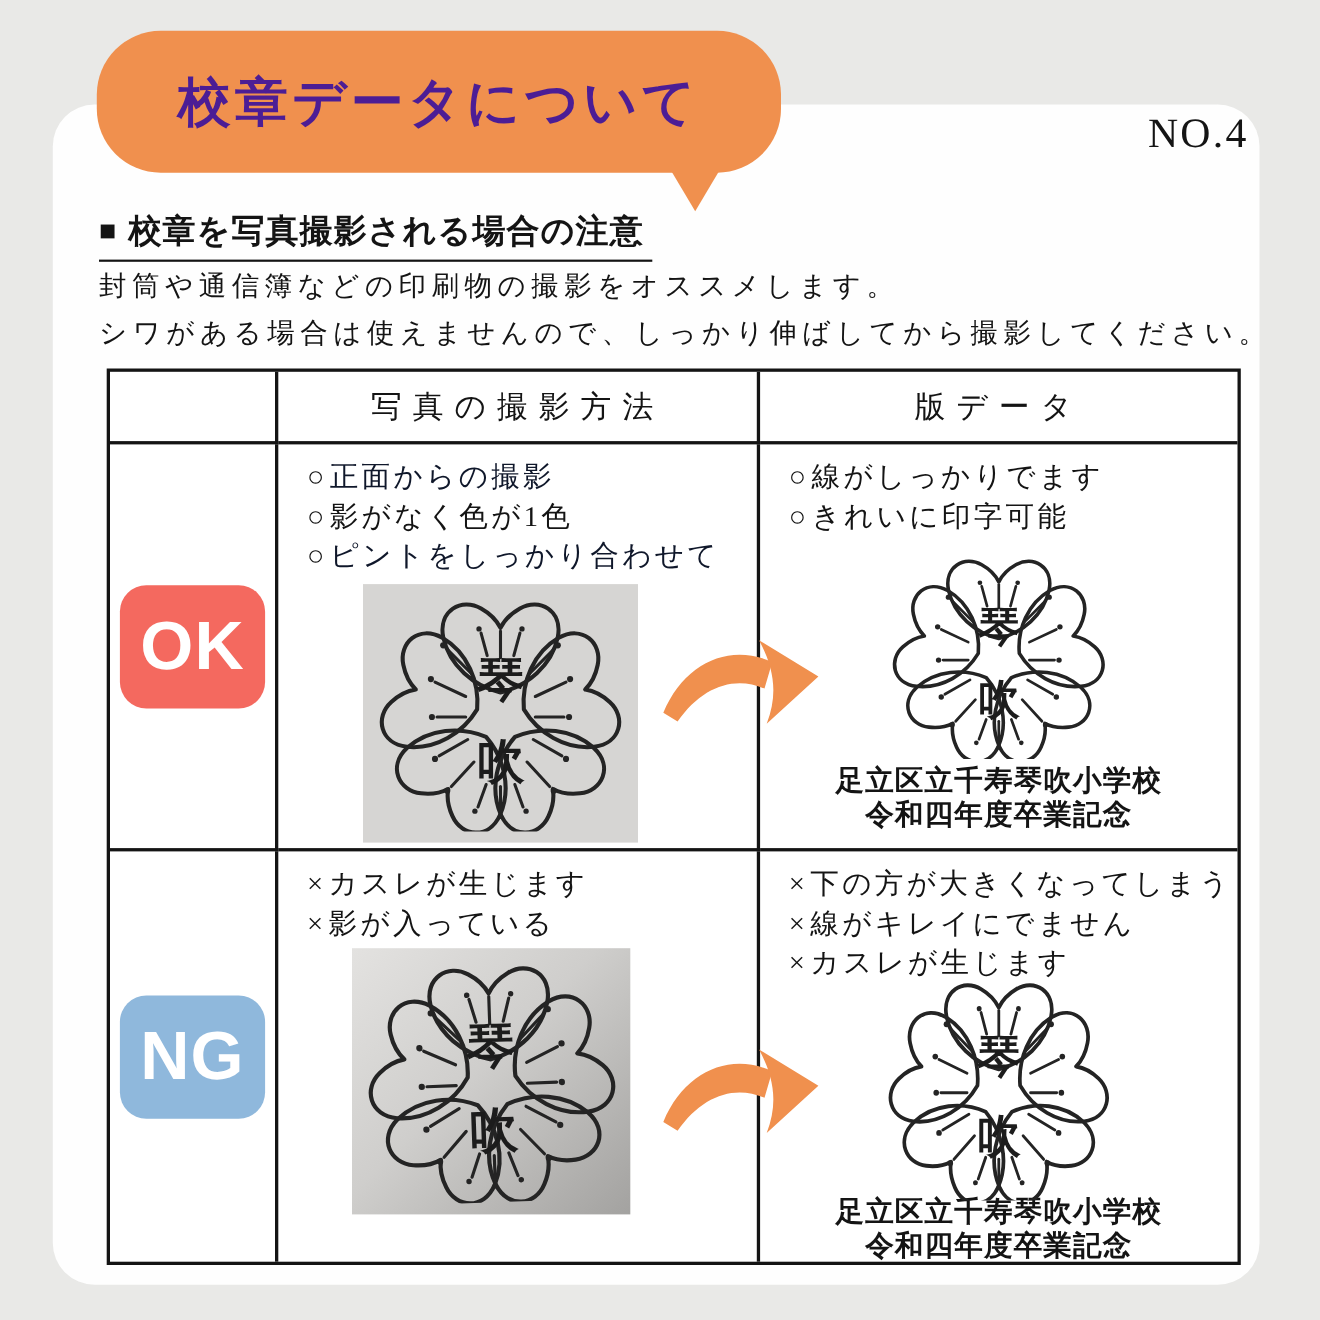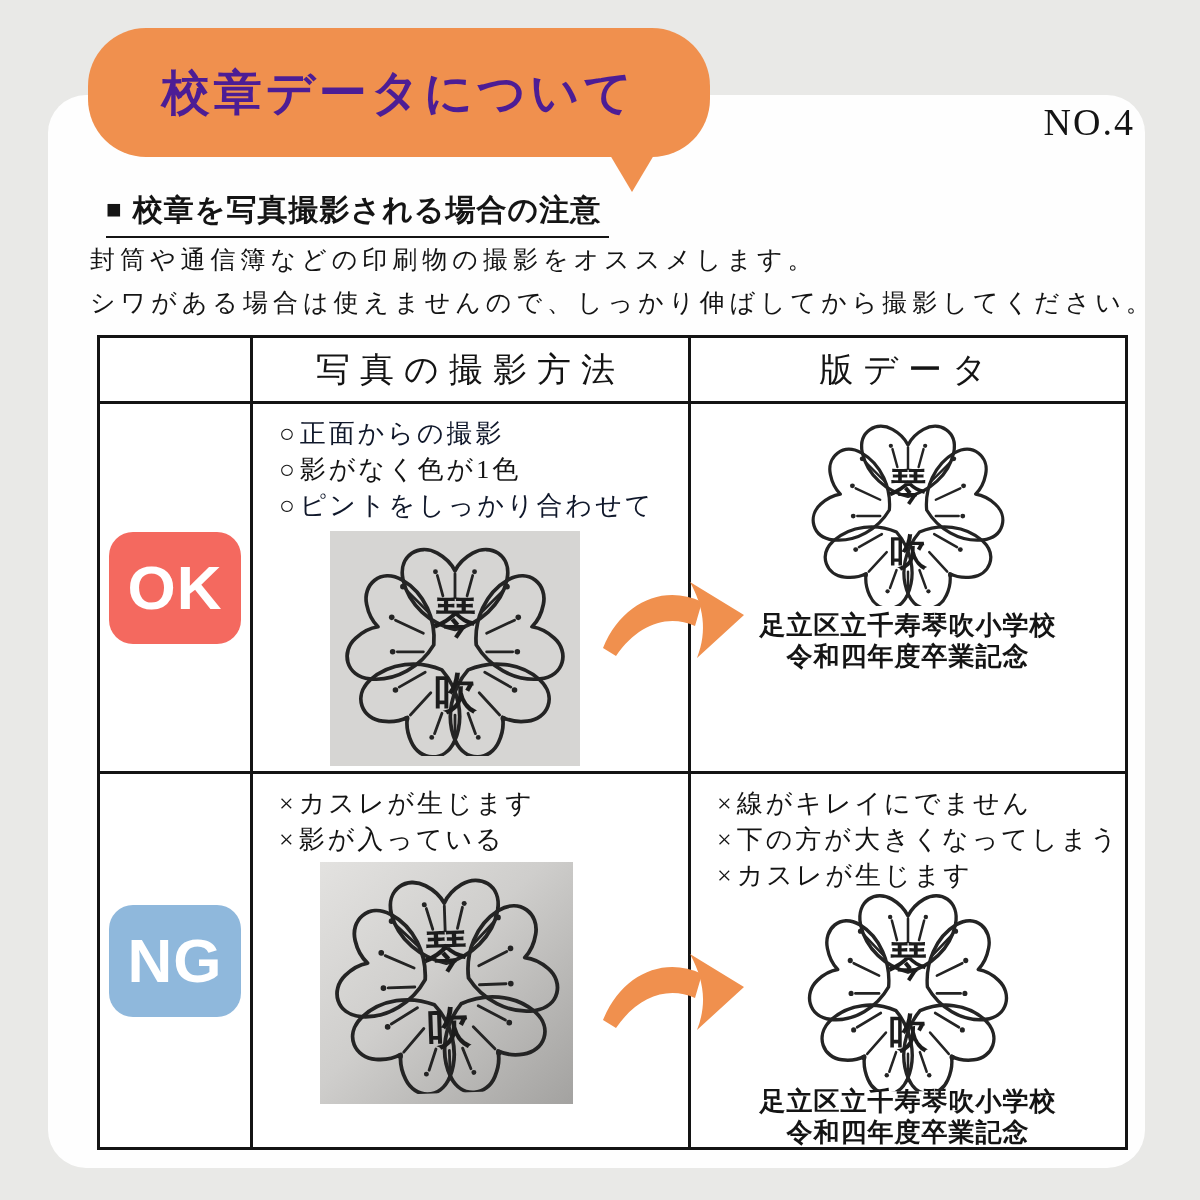--- a/index.html
+++ b/index.html
@@ -26,39 +26,39 @@
     position:absolute;left:607px;top:150px;width:0;height:0;z-index:3;
     border-left:25px solid transparent;border-right:25px solid transparent;
     border-top:42px solid #f0904e;
   }
   .page-no{
     position:absolute;left:990px;top:100px;width:145px;text-align:right;
     font-size:38px;letter-spacing:2px;z-index:2;
   }
   
   .section-heading{
-    position:absolute;left:106px;top:190px;z-index:2;
+    position:absolute;left:90px;top:190px;z-index:2;
     font-family:"Liberation Sans", sans-serif;font-weight:bold;font-size:30px;
     letter-spacing:1px;border-bottom:2px solid #141414;padding:0 8px 5px 0;
   }
   .section-heading .sq{font-size:26px;margin-right:10px;position:relative;top:-2px;}
   .body-line{position:absolute;left:90px;font-size:25px;letter-spacing:5px;white-space:nowrap;z-index:2;}
   .body-line.l1{top:243px;}
   .body-line.l2{top:286px;}
   
   .tbl{
     position:absolute;left:97px;top:335px;width:1031px;height:815px;z-index:2;
     display:grid;grid-template-columns:153px 438px 1fr;grid-template-rows:66px 370px 1fr;
     border:3px solid #141414;background:#fff;box-sizing:border-box;
   }
   .cell{box-sizing:border-box;border-right:3px solid #141414;border-bottom:3px solid #141414;overflow:hidden;}
   .cell.last-col{border-right:none;}
   .cell.last-row{border-bottom:none;}
   .hcell{display:flex;align-items:center;justify-content:center;
-    font-size:34px;letter-spacing:10px;}
+    font-size:28px;letter-spacing:10px;}
   .badge-cell{display:flex;align-items:center;justify-content:center;}
   .badge{
     width:132px;height:112px;border-radius:24px;display:flex;align-items:center;justify-content:center;
     font-family:"Liberation Sans", sans-serif;font-weight:bold;font-size:62px;color:#ffffff;
     letter-spacing:1px;
   }
   .badge.ok{background:#f4695f;}
   .badge.ng{background:#8fb8dc;}
   .points{list-style:none;margin:0;padding:12px 0 0 26px;}
   .points li{font-size:26px;letter-spacing:3px;line-height:36px;white-space:nowrap;}
@@ -178,20 +178,24 @@
       <li><span class="mk">○</span><span>影がなく色が1色</span></li>
       <li><span class="mk">○</span><span class="em">ピントをしっかり合わせて</span></li>
     </ul>
     <div class="photo">
       <svg width="228" height="214" viewBox="-122 -118 244 230">
           <use href="#sakura"></use>
         </svg>
     </div>
   </div>
   <div class="cell last-col">
+    <ul class="points">
+      <li><span class="mk">○</span><span>線がしっかりでます</span></li>
+      <li><span class="mk">○</span><span>きれいに印字可能</span></li>
+    </ul>
     <div class="plate okp">
       <svg width="212" height="188" viewBox="-122 -120 244 230">
           <use href="#sakura"></use>
         </svg>
       <div class="caption">
         <div>足立区立千寿琴吹小学校</div>
         <div>令和四年度卒業記念</div>
       </div>
     </div>
   </div>
@@ -205,22 +209,22 @@
       <li><span class="mk">×</span><span>影が入っている</span></li>
     </ul>
     <div class="photo ng-photo">
       <svg width="232" height="220" viewBox="-122 -118 244 230">
           <use href="#sakura"></use>
         </svg>
     </div>
   </div>
   <div class="cell last-col last-row">
     <ul class="points">
+      <li><span class="mk">×</span><span>下の方が大きくなってしまう</span></li>
       <li><span class="mk">×</span><span>線がキレイにでません</span></li>
-      <li><span class="mk">×</span><span>下の方が大きくなってしまう</span></li>
       <li><span class="mk">×</span><span>カスレが生じます</span></li>
     </ul>
     <div class="plate ngp">
       <svg width="212" height="186" viewBox="-122 -120 244 230">
           <use href="#sakura"></use>
         </svg>
       <div class="caption">
         <div>足立区立千寿琴吹小学校</div>
         <div>令和四年度卒業記念</div>
       </div>

